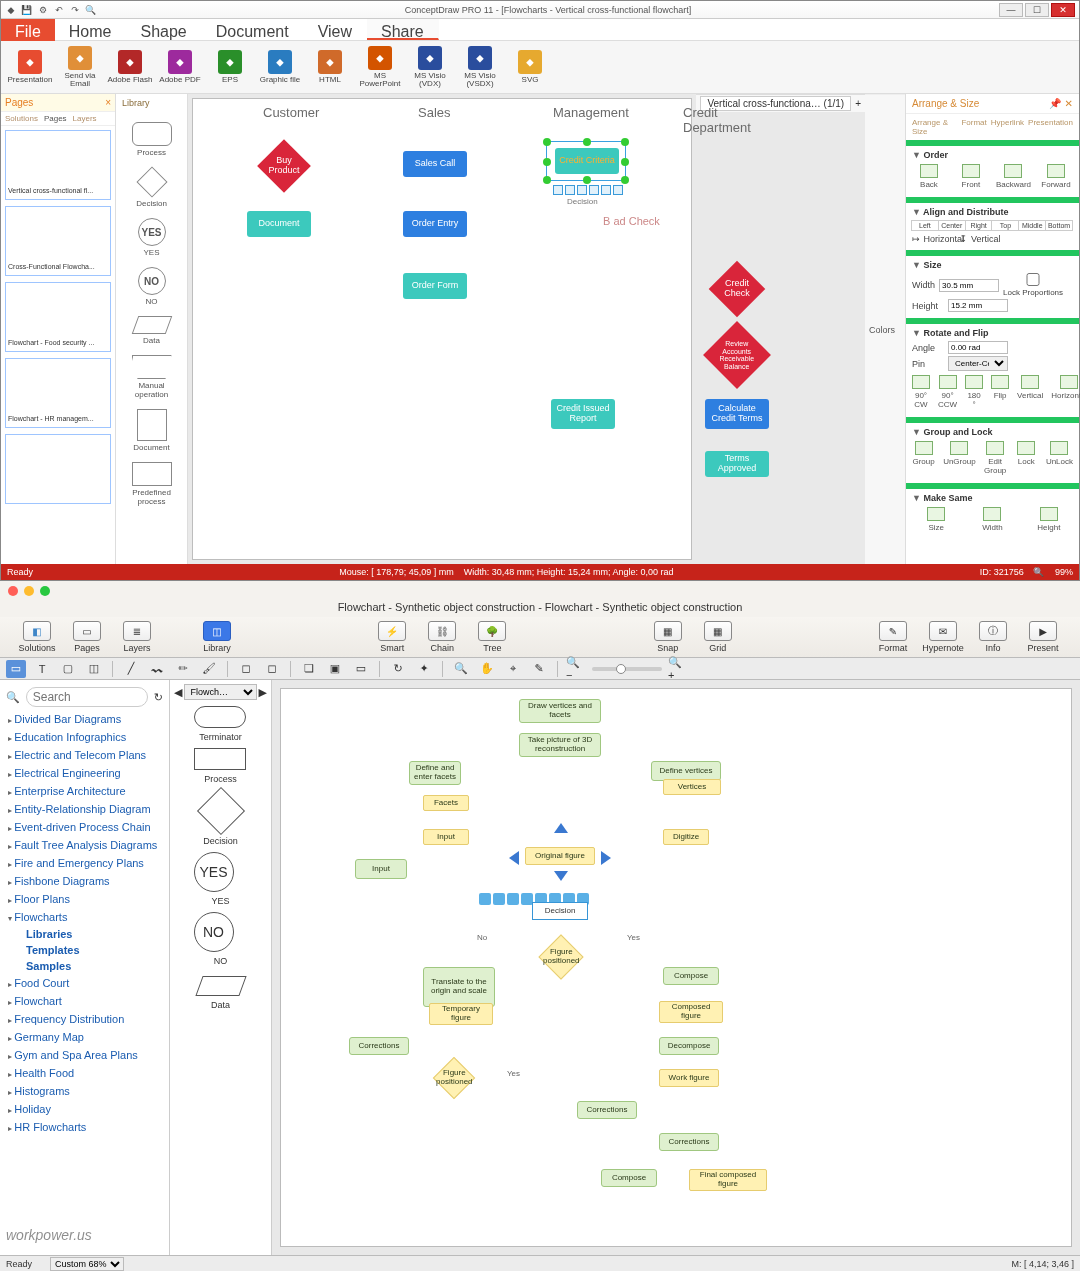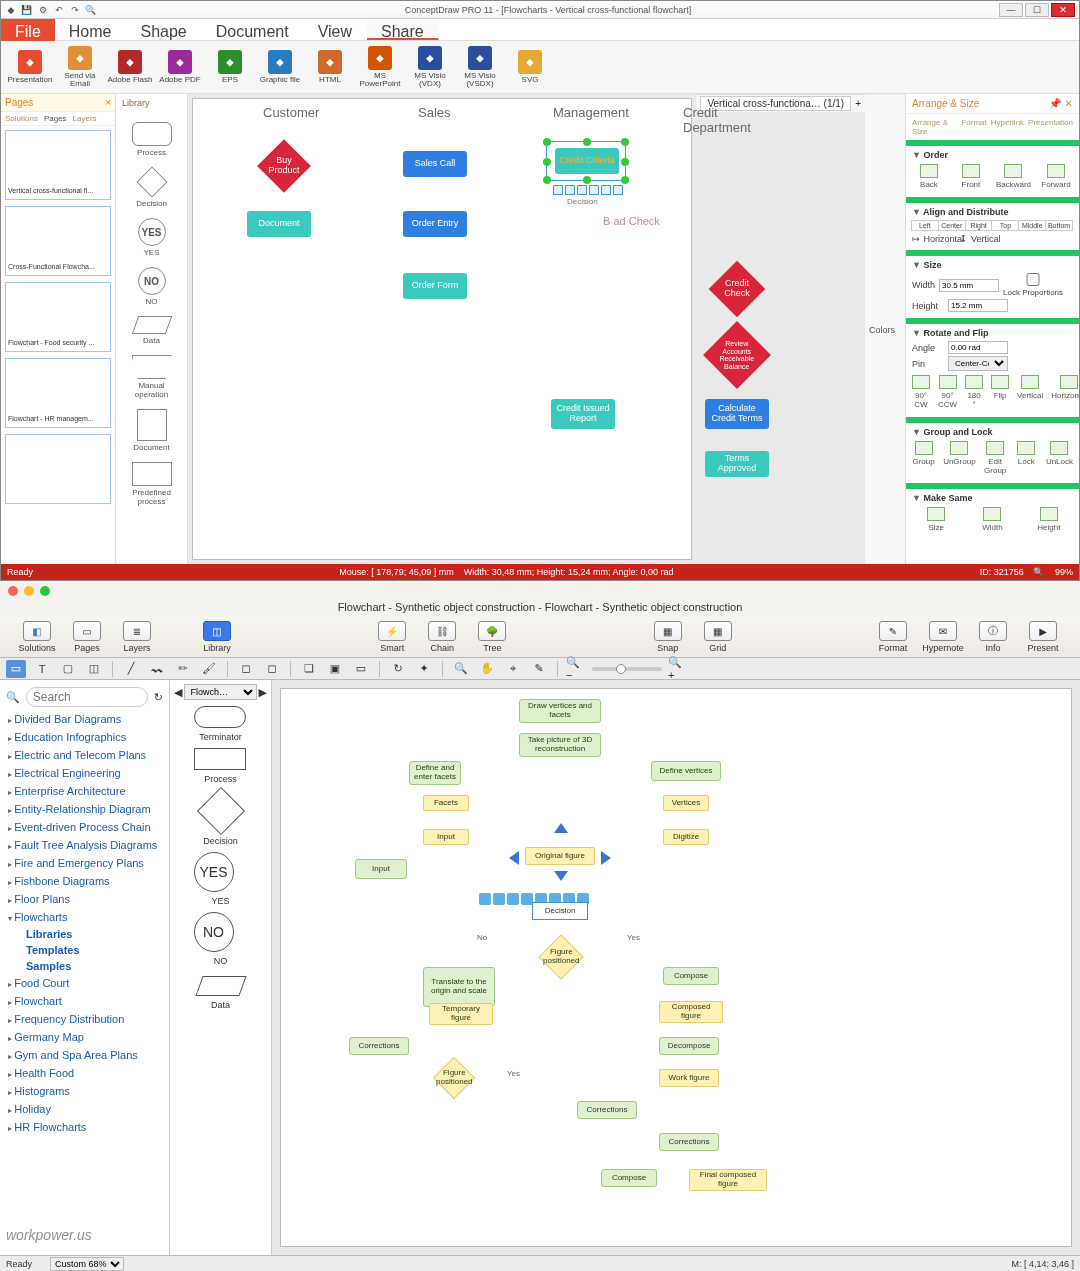--- a/index.html
+++ b/index.html
@@ -667,21 +667,21 @@
           <div>Data</div>
         </div>
     </div>
     <div class="mac-canvas">
       <div class="mcnv">
         <div class="mnode proc" style="top:10px;left:238px;width:82px;height:24px">Draw vertices and facets</div>
         <div class="mnode proc" style="top:44px;left:238px;width:82px;height:24px">Take picture of 3D reconstruction</div>
         <div class="mnode proc" style="top:72px;left:128px;width:52px;height:24px">Define and enter facets</div>
         <div class="mnode proc" style="top:72px;left:370px;width:70px;height:20px">Define vertices</div>
         <div class="mnode msel" style="top:106px;left:142px;width:46px;height:16px">Facets</div>
-        <div class="mnode msel" style="top:106px;left:382px;width:46px;height:16px">Vertices</div>
+        <div class="mnode msel" style="top:90px;left:382px;width:58px;height:16px">Vertices</div>
         <div class="mnode msel" style="top:140px;left:142px;width:46px;height:16px">Input</div>
         <div class="mnode msel" style="top:140px;left:382px;width:46px;height:16px">Digitize</div>
         <div class="mnode proc" style="top:170px;left:74px;width:52px;height:20px">Input</div>
 
         <div class="trinav" style="top:134px;left:273px;border-width:0 7px 10px 7px;border-color:transparent transparent #3a78d0 transparent"></div>
         <div class="trinav" style="top:162px;left:228px;border-width:7px 10px 7px 0;border-color:transparent #3a78d0 transparent transparent"></div>
         <div class="mnode msel" style="top:158px;left:244px;width:70px;height:18px">Original figure</div>
         <div class="trinav" style="top:162px;left:320px;border-width:7px 0 7px 10px;border-color:transparent transparent transparent #3a78d0"></div>
         <div class="trinav" style="top:182px;left:273px;border-width:10px 7px 0 7px;border-color:#3a78d0 transparent transparent transparent"></div>
         <div class="mblue-str">

